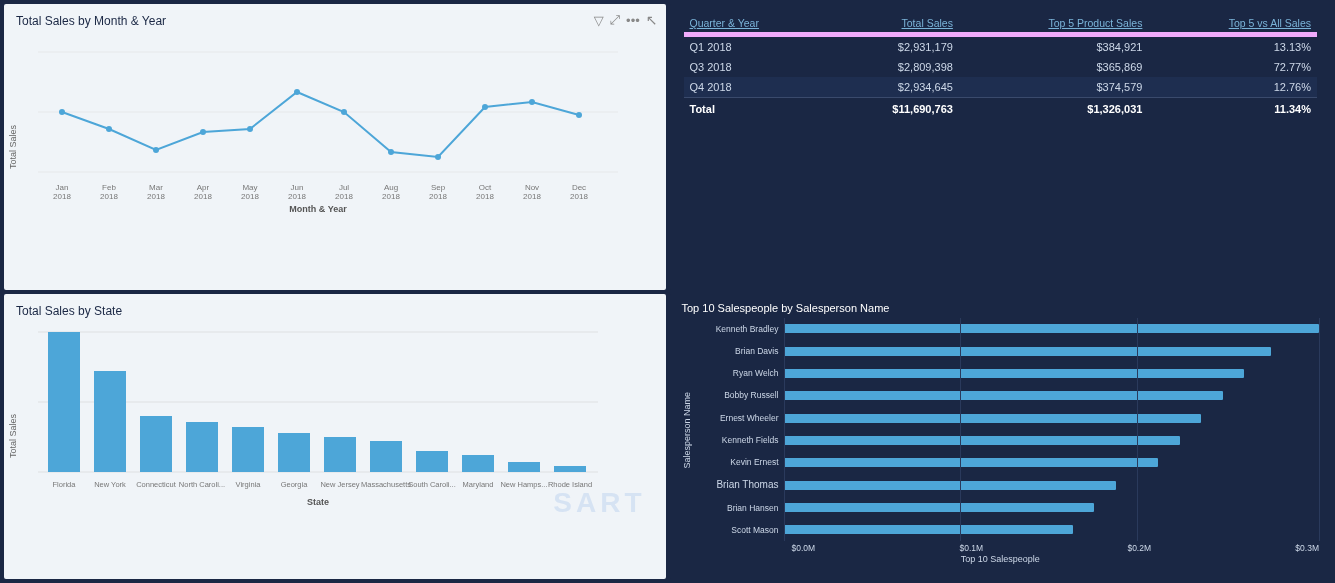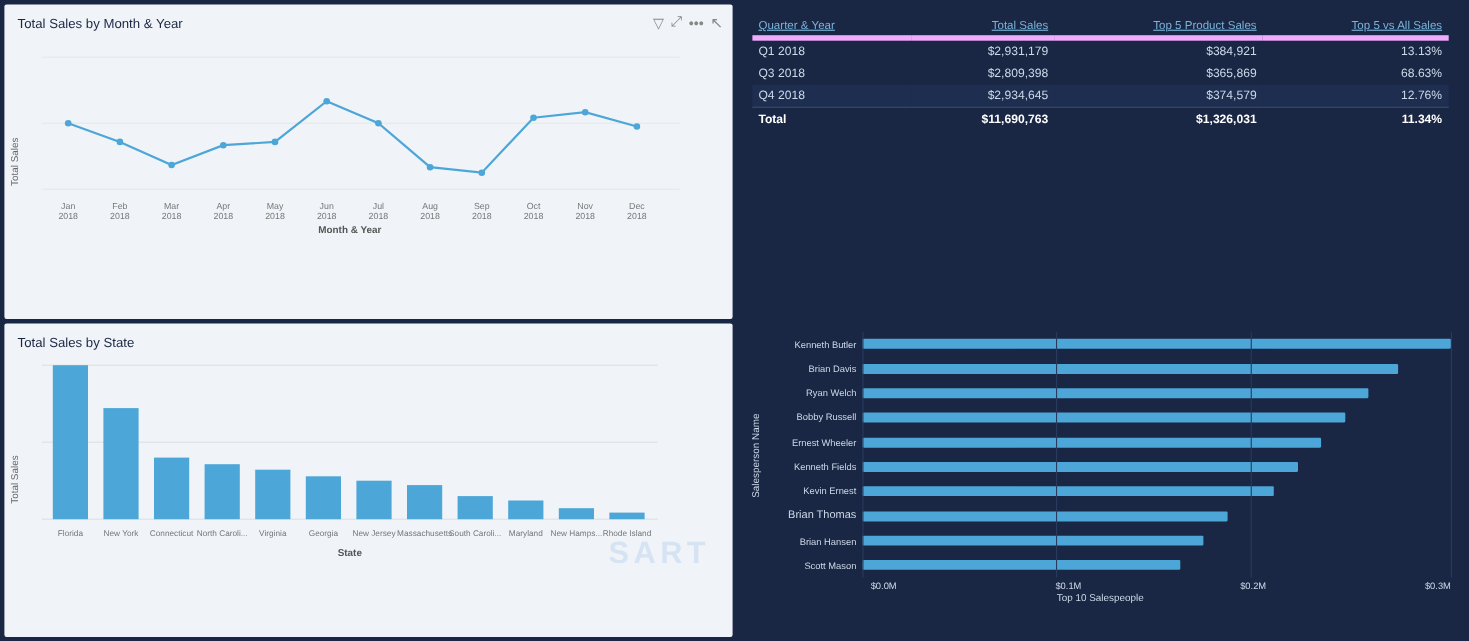--- a/index.html
+++ b/index.html
@@ -191,21 +191,21 @@
     <tr>
     <td>Q1 2018</td>
     <td>$2,931,179</td>
     <td>$384,921</td>
     <td>13.13%</td>
   </tr>
         <tr>
     <td>Q3 2018</td>
     <td>$2,809,398</td>
     <td>$365,869</td>
-    <td>68.63%</td>
+    <td>72.77%</td>
   </tr>
         <tr class="alt-row">
     <td>Q4 2018</td>
     <td>$2,934,645</td>
     <td>$374,579</td>
     <td>12.76%</td>
   </tr>
         <tr class="total-row">
   <td>Total</td>
   <td>$11,690,763</td>
@@ -265,26 +265,27 @@
     <text x="440" y="165" font-size="7.5" fill="#777" text-anchor="middle">Maryland</text>
     <text x="486" y="165" font-size="7.5" fill="#777" text-anchor="middle">New Hamps...</text>
     <text x="532" y="165" font-size="7.5" fill="#777" text-anchor="middle">Rhode Island</text>
 
     <text x="280" y="183" font-size="9" fill="#555" text-anchor="middle" font-weight="bold">State</text>
   </svg>
   <div class="watermark">SART</div>
 </div>
 
 <div class="panel hbar-panel">
+  <div class="panel-title" style="color:#fff;font-size:11px;margin-bottom:4px;">Top 10 Salespeople by Salesperson Name</div>
   <div style="display:flex;height:calc(100% - 46px);">
 
     <div style="writing-mode:vertical-rl;transform:rotate(180deg);font-size:9px;color:#cdd8e8;text-align:center;min-width:14px;">Salesperson Name</div>
 
     <div style="display:flex;flex-direction:column;justify-content:space-around;text-align:right;min-width:88px;padding-right:5px;">
-      <span style="font-size:8.5px;color:#cdd8e8;">Kenneth Butler</span>
+      <span style="font-size:8.5px;color:#cdd8e8;">Kenneth Bradley</span>
       <span style="font-size:8.5px;color:#cdd8e8;">Brian Davis</span>
       <span style="font-size:8.5px;color:#cdd8e8;">Ryan Welch</span>
       <span style="font-size:8.5px;color:#cdd8e8;">Bobby Russell</span>
       <span style="font-size:8.5px;color:#cdd8e8;">Ernest Wheeler</span>
       <span style="font-size:8.5px;color:#cdd8e8;">Kenneth Fields</span>
       <span style="font-size:8.5px;color:#cdd8e8;">Kevin Ernest</span>
       <span style="font-size:10px;color:#cdd8e8;">Brian Thomas</span>
       <span style="font-size:8.5px;color:#cdd8e8;">Brian Hansen</span>
       <span style="font-size:8.5px;color:#cdd8e8;">Scott Mason</span>
     </div>

